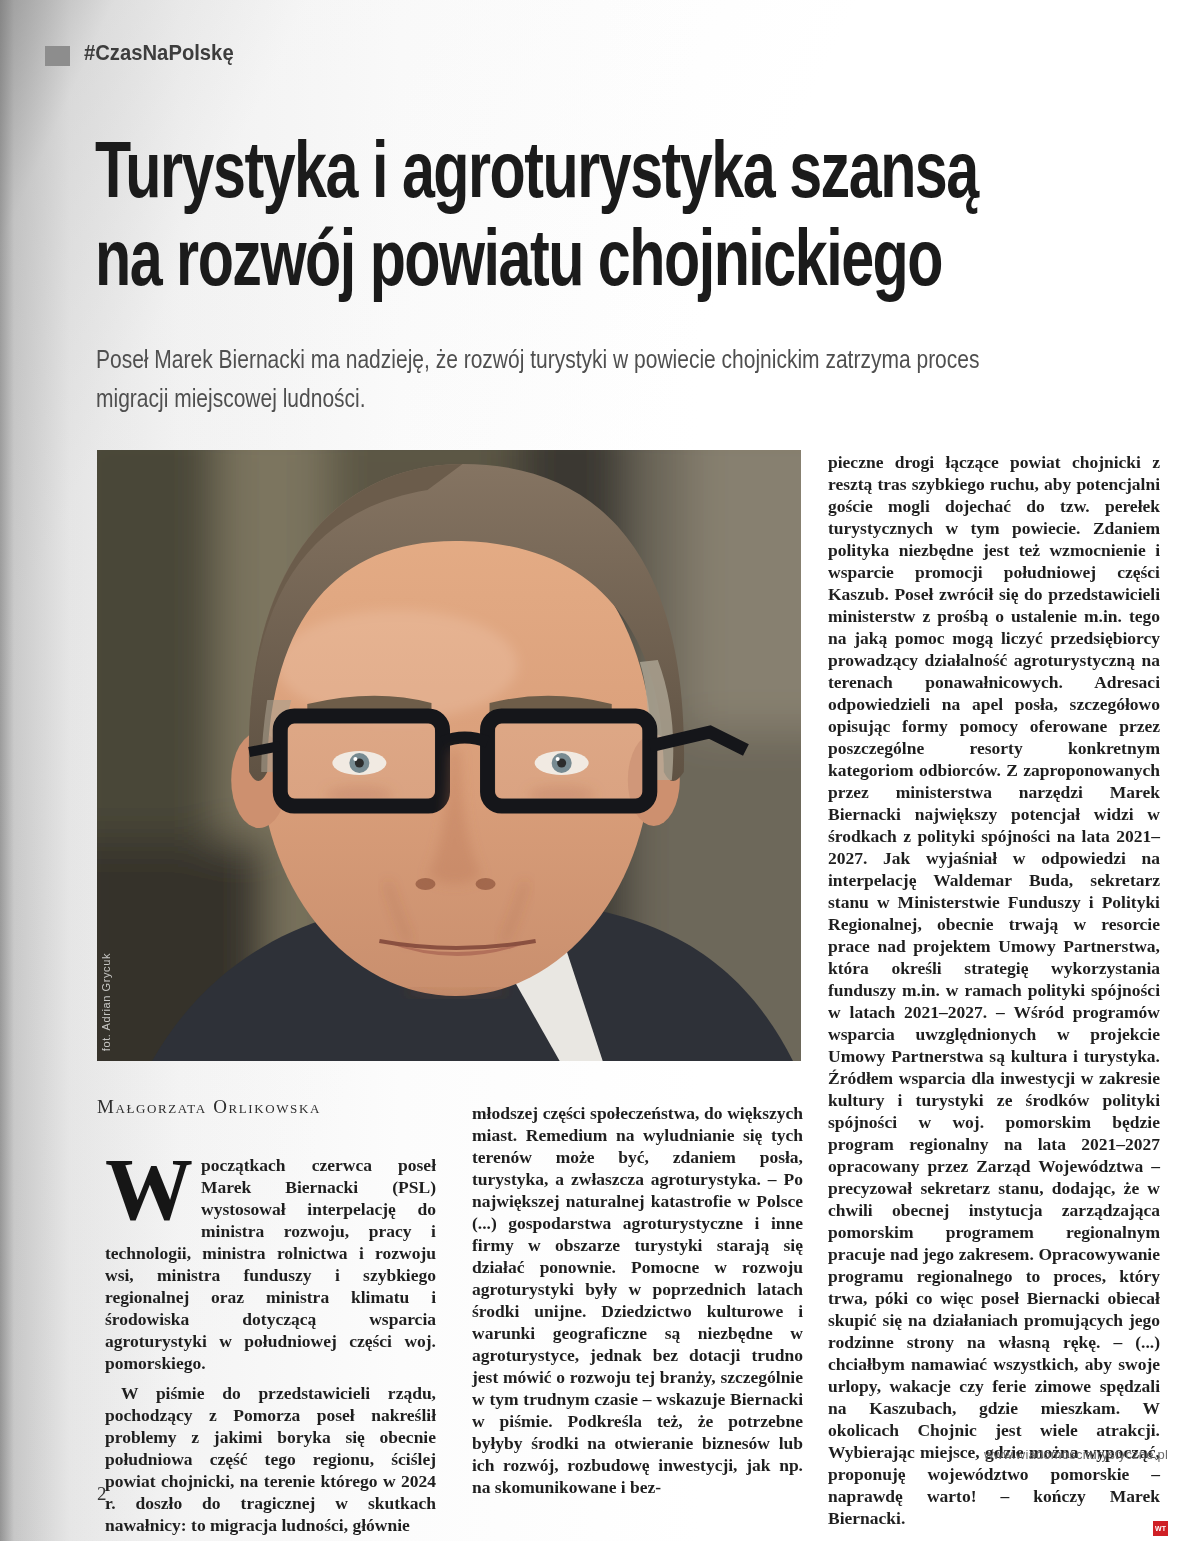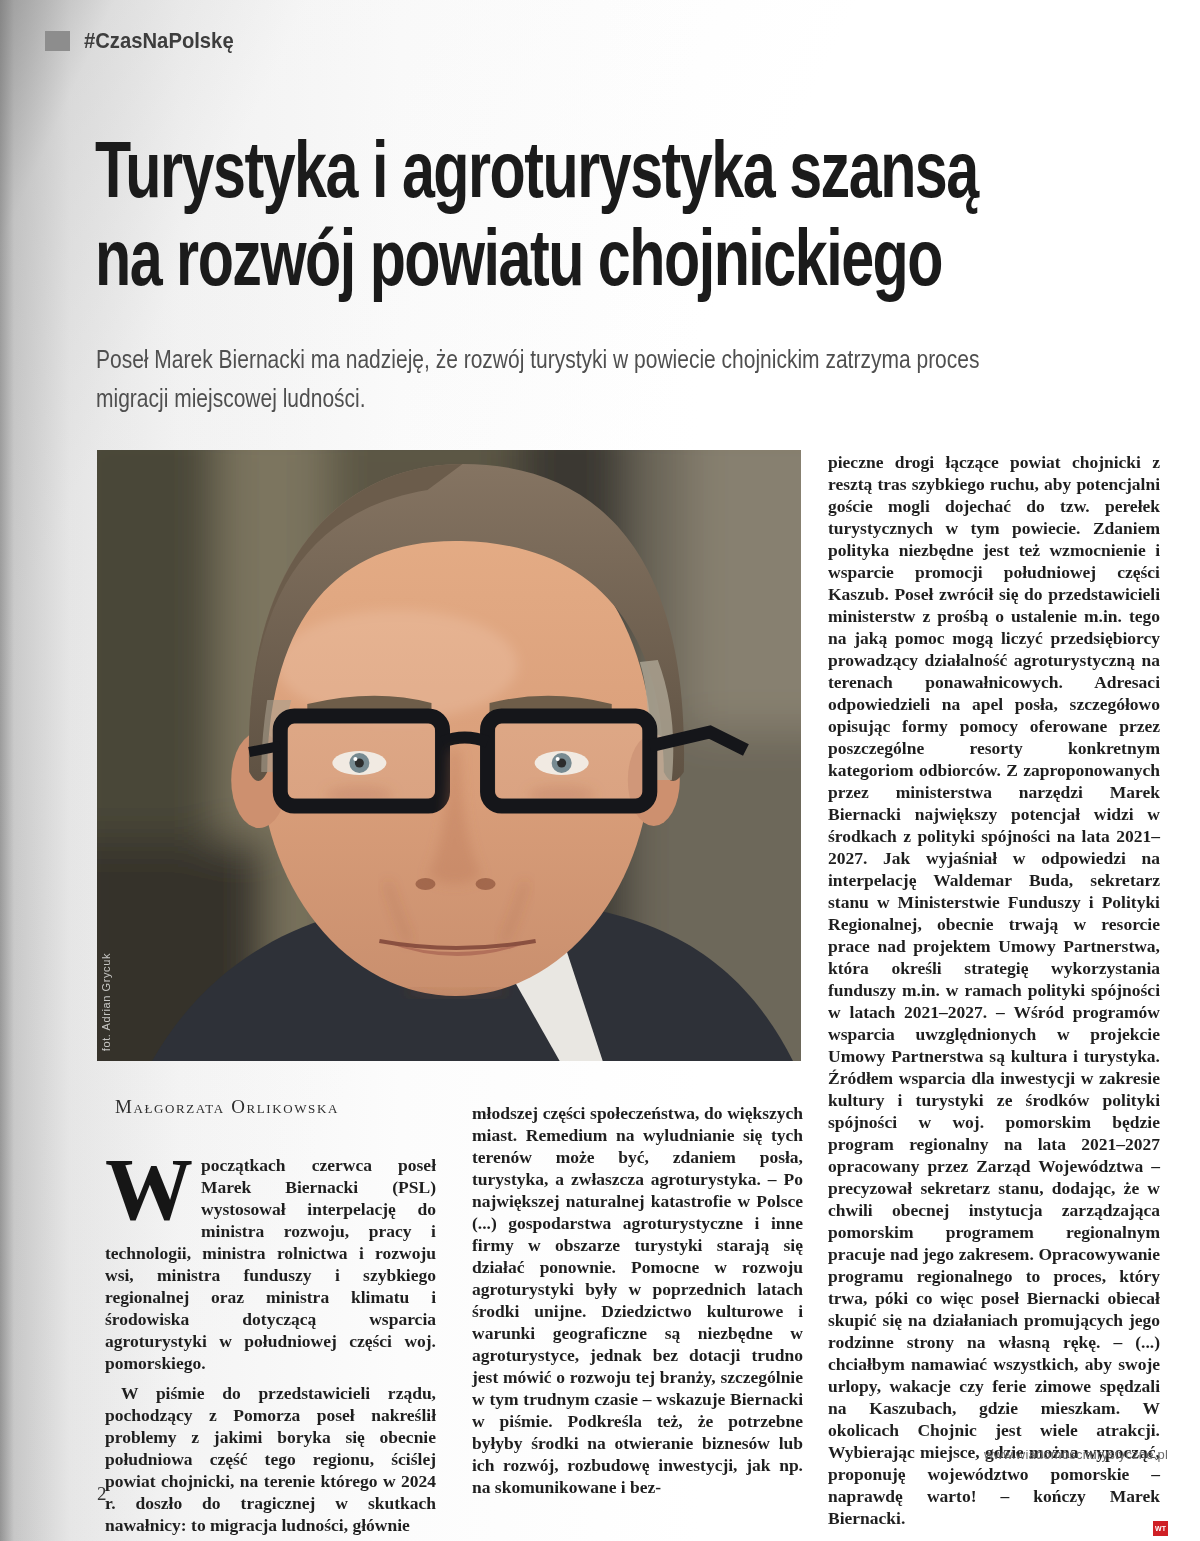--- a/index.html
+++ b/index.html
@@ -6,35 +6,35 @@
   .page{
     position:relative;
     width:1200px;height:1541px;
     overflow:hidden;
     background:
       linear-gradient(115deg, rgba(125,125,125,0.55) 0%, rgba(185,185,185,0.28) 6%, rgba(225,225,225,0.14) 16%, rgba(255,255,255,0) 45%),
       linear-gradient(to right, #919191 0px, #c6c6c6 14px, #e6e6e6 70px, #f4f4f4 180px, #fcfcfc 400px, #ffffff 700px);
     font-family:"Liberation Serif", serif;
   }
   
-  .tagline{position:absolute;left:45px;top:28px;display:flex;align-items:center;gap:14px;}
+  .tagline{position:absolute;left:45px;top:40px;display:flex;align-items:flex-end;gap:14px;}
   .tag-square{width:25px;height:20px;background:#8d8d8d;}
   .tag-label{font-family:"Liberation Sans",sans-serif;font-size:22px;font-weight:bold;color:#3d3d3d;transform:scaleX(0.92);transform-origin:left center;white-space:nowrap;}
   
   .headline{position:absolute;left:95px;top:126px;font-family:"Liberation Sans",sans-serif;font-weight:bold;color:#1b1b1b;font-size:80px;line-height:88px;letter-spacing:-2px;transform:scaleX(0.74);transform-origin:top left;}
   .hl-line{display:block;white-space:nowrap;}
   
   .lede{position:absolute;left:96px;top:340px;font-family:"Liberation Sans",sans-serif;font-size:25px;line-height:39px;color:#4f4f4f;transform:scaleX(0.84);transform-origin:top left;}
   .lede-line{display:block;white-space:nowrap;}
   
   .photo{position:absolute;left:97px;top:450px;width:704px;height:611px;}
   .photo svg{display:block;width:100%;height:100%;}
   .photo-credit{position:absolute;left:3px;bottom:10px;color:rgba(255,255,255,0.72);font-family:"Liberation Sans",sans-serif;font-size:11px;writing-mode:vertical-rl;transform:rotate(180deg);letter-spacing:0.6px;white-space:nowrap;}
   
-  .author{position:absolute;left:97px;top:1096px;font-variant:small-caps;font-size:19px;letter-spacing:1.6px;color:#2e2e2e;margin-left:18px;}
+  .author{position:absolute;left:97px;top:1096px;font-variant:small-caps;font-size:19px;letter-spacing:1.6px;color:#2e2e2e;}
   
   .bodytext{font-size:17.5px;line-height:22px;color:#1f1f1f;text-align:justify;}
   .bodytext p{margin:8px;font-weight:bold;}
   .col1{position:absolute;left:97px;top:1146px;width:347px;}
   .col2{position:absolute;left:464px;top:1094px;width:347px;}
   .col3{position:absolute;left:820px;top:443px;width:348px;}
   .dropcap{float:left;font-size:88px;line-height:66px;padding:3px 8px 0 0;color:#161616;}
   .p-indent{text-indent:16px;}
   .wt-badge{position:absolute;right:0;bottom:1px;width:15px;height:15px;background:#cf1f25;color:#ffffff;font-family:"Liberation Sans",sans-serif;font-size:7px;font-weight:bold;display:flex;align-items:center;justify-content:center;line-height:1;}
   

